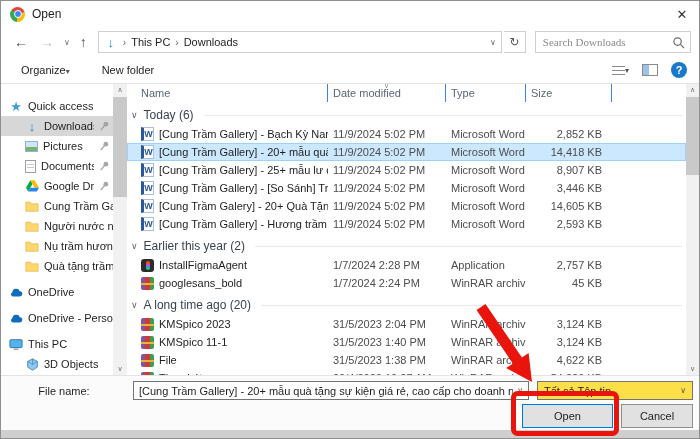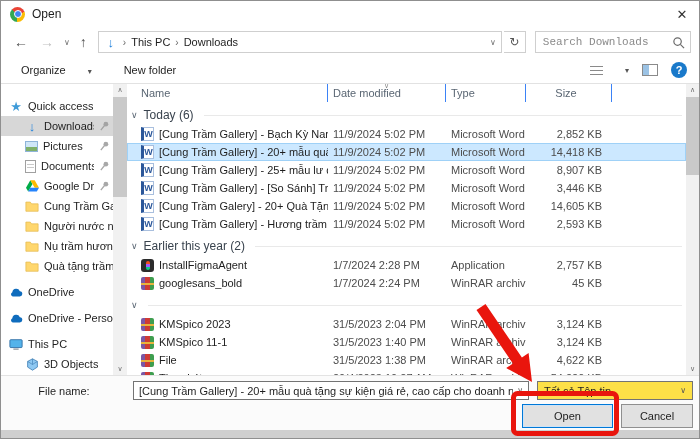--- a/index.html
+++ b/index.html
@@ -19,26 +19,26 @@
   
   .navbar{position:absolute;top:26px;left:0;right:0;height:30px;display:flex;align-items:center;padding:0 8px;gap:2px}
   .nav-btn{font-size:14px;color:#4d4d4d;padding:0 5px}
   .nav-btn.disabled{color:#c0c0c0}
   .nav-chev{font-size:8px;color:#707070;padding:0 3px}
   .addr{width:404px;height:22px;border:1px solid #cfcfcf;display:flex;align-items:center;gap:5px;padding:0 5px;margin-left:4px;white-space:nowrap}
   .crumb-sep{color:#6b6b6b;font-size:10px}
   .addr-chev{margin-left:auto;font-size:8px;color:#707070}
   .refresh-box{width:22px;height:22px;border:1px solid #cfcfcf;border-left:none;display:flex;align-items:center;justify-content:center;font-size:12px;color:#555}
   .searchbox{width:156px;height:22px;border:1px solid #cfcfcf;margin-left:7px;display:flex;align-items:center;padding:0 5px}
-  .searchbox input{flex:1;min-width:0;border:none;outline:none;font-family:Liberation Mono, monospace;font-size:11px;color:#333;background:transparent}
+  .searchbox input{flex:1;min-width:0;border:none;outline:none;font-family:Liberation Serif, serif;font-size:11px;color:#333;background:transparent}
   .searchbox input::placeholder{color:#8a8a8a}
 
   
   .toolbar{position:absolute;top:56px;left:0;right:0;height:27px;display:flex;align-items:center;padding-left:20px;border-bottom:1px solid #e2e2e2}
-  .tb-item{display:flex;align-items:flex-end;gap:22px;color:#1e1e1e}
+  .tb-item{display:flex;align-items:flex-end;gap:0;color:#1e1e1e}
   .tb-arrow{font-size:8px;color:#555}
   .tb-newfolder{margin-left:32px}
   .tb-right{margin-left:auto;display:flex;align-items:center;gap:13px;margin-right:12px}
   .view-icon{width:13px;height:10px;background:repeating-linear-gradient(0deg,#8a8a8a 0 1px,transparent 1px 4px)}
   .pane-icon{width:16px;height:12px;border:1px solid #8a8a8a;background:linear-gradient(90deg,#9cc3e5 0 45%,#fff 45%)}
   .help-icon{width:16px;height:16px;border-radius:50%;background:#1979ca;color:#fff;font-weight:bold;font-size:11px;display:flex;align-items:center;justify-content:center}
 
   
   .main{position:absolute;top:83px;left:0;right:0;bottom:63px}
 
@@ -54,21 +54,21 @@
   .scroll-arrow{font-size:7px;color:#6d6d6d;height:12px;display:flex;align-items:center}
   .side-thumb{width:100%;height:100px;background:#c9c9c9;margin-top:1px}
   .spacer{flex:1}
 
   .list{position:absolute;left:126px;top:0;right:0;bottom:0}
   .cols{display:flex;height:18px;align-items:center;color:#5a6673;margin-right:13px}
   .col{height:100%;display:flex;align-items:center;border-right:1px solid #3b82f6;position:relative;padding-left:5px}
   .col.w-name{width:201px;padding-left:14px}
   .col.w-date{width:118px}
   .col.w-type{width:80px}
-  .col.w-size{width:86px;justify-content:center;padding-right:10px}
+  .col.w-size{width:86px;justify-content:flex-start;padding-right:10px}
   .sort-chev{position:absolute;top:-2px;left:50%;transform:translateX(-50%);font-size:7px;color:#8a8a8a}
 
   .groups{position:absolute;top:18px;left:0;right:13px;bottom:0;overflow:hidden}
   .group{margin-top:3px}
   .group-h{height:20px;display:flex;align-items:center;gap:6px;padding-left:4px;color:#39434e;font-size:12px}
   .group-chev{font-size:9px;color:#5a6673}
   .group-line{flex:1;height:1px;background:#e9e9e9;margin:0 4px}
   .row{height:18px;display:flex;align-items:center}
   .row.selected{background:#cce8ff;outline:1px solid #9fd1f7;outline-offset:-1px}
   .cell-name{width:201px;padding-left:14px;display:flex;align-items:center;gap:5px;overflow:hidden;white-space:nowrap}
@@ -383,20 +383,21 @@
                 <span>googlesans_bold</span>
               </span>
               <span class="cell-date">1/7/2024 2:24 PM</span>
               <span class="cell-type">WinRAR archive</span>
               <span class="cell-size">45 KB</span>
             </div>
           </div>
           <div class="group">
             <div class="group-h">
               <span class="group-chev">∨</span>
+              <span>A long time ago (20)</span>
               <span class="group-line"></span>
             </div>
             <div class="row">
               <span class="cell-name">
                 <span class="ic ic-rar"></span>
                 <span>KMSpico 2023</span>
               </span>
               <span class="cell-date">31/5/2023 2:04 PM</span>
               <span class="cell-type">WinRAR archive</span>
               <span class="cell-size">3,124 KB</span>

